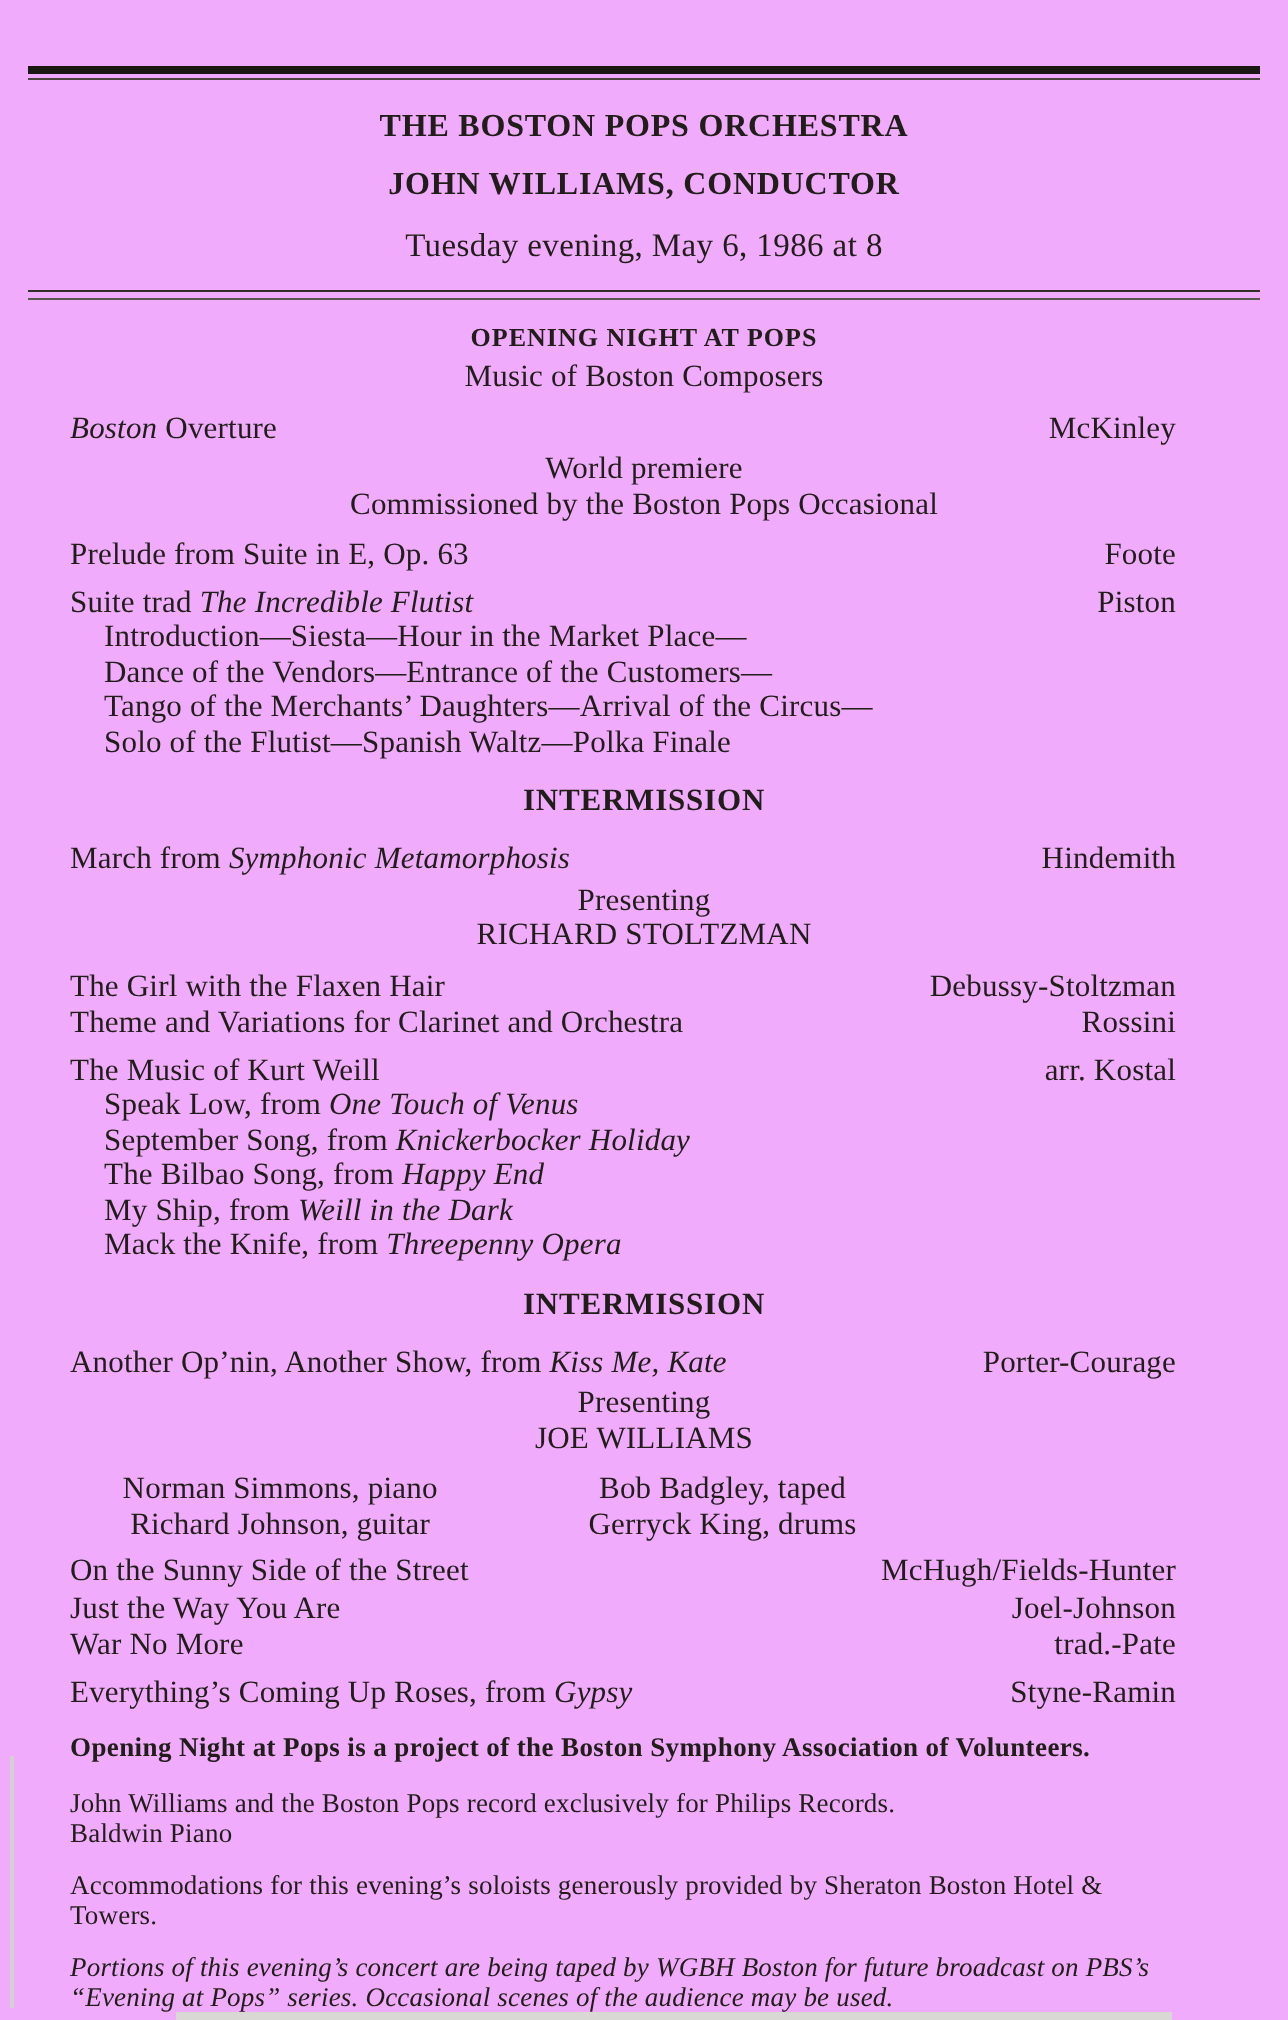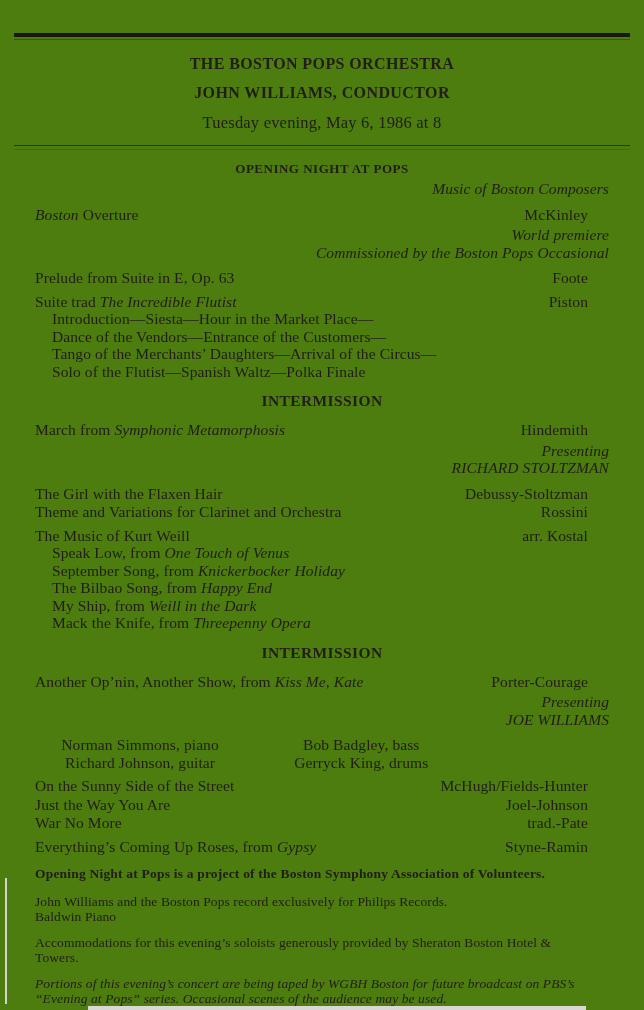--- a/index.html
+++ b/index.html
@@ -1,37 +1,37 @@
 <!DOCTYPE html>
 <html><head>
 <meta charset="utf-8">
 <style>
   html,body{margin:0;padding:0;background:#ffffff;}
   body{width:644px;height:1010px;}
   .page{
     position:relative;box-sizing:border-box;width:644px;height:1010px;
     padding:33px 56px 0 35px;overflow:hidden;
-    background:#4d7c0f;color:#211d18;
+    background:#f0abfc;color:#211d18;
     font-family:"Liberation Serif","DejaVu Serif",serif;
     font-size:15.5px;letter-spacing:0.1px;
   }
   
   .rule-wrap{margin-left:-21px;margin-right:-42px;}
   .rule-thick{height:4px;background:#1b1712;}
   .rule-thin{height:1px;background:#4a443c;margin-top:2px;}
   .rule-d1{height:1px;background:#332e27;}
   .rule-d2{height:1px;background:#5a544b;margin-top:3px;}
   .double-rule{margin-top:12px;}
   
   .masthead{text-align:center;margin-top:15px;margin-right:-21px;}
   .mast-line{font-size:16px;font-weight:bold;letter-spacing:0.4px;margin-bottom:11px;}
   .mast-date{font-size:16.5px;font-weight:normal;letter-spacing:0.2px;margin-bottom:9px;}
   
   .concert-title{text-align:center;font-weight:bold;font-size:13px;letter-spacing:0.5px;margin:11px -21px 0 0;}
-  .centerblock{text-align:right;margin:3px -21px 8px 0;line-height:17.5px;font-style:italic;}
+  .centerblock{text-align:center;margin:3px -21px 8px 0;line-height:17.5px;}
   .cline{}
   .iheading{text-align:center;font-weight:bold;letter-spacing:0.4px;margin:12px -21px 11px 0;}
   .work{display:flex;justify-content:space-between;align-items:center;margin-top:6px;line-height:17.5px;font-family:Liberation Serif, serif;}
   .work.tight{margin-top:1px;}
   .wtitle{}
   .composer{text-align:right;white-space:nowrap;padding-left:14px;}
   .movements{padding-left:17px;line-height:17.5px;}
   .mline{}
   .it{font-style:italic;}
   .musicians{display:grid;grid-template-columns:38% 42% auto;margin:3px 0 5px 0;line-height:17.5px;}
@@ -131,21 +131,21 @@
       <div class="centerblock">
         <div class="cline"><span>Presenting</span></div>
         <div class="cline"><span>JOE WILLIAMS</span></div>
       </div>
       <div class="musicians">
         <div class="mcol">
           <div>Norman Simmons, piano</div>
           <div>Richard Johnson, guitar</div>
         </div>
         <div class="mcol">
-          <div>Bob Badgley, bass</div>
+          <div>Bob Badgley, taped</div>
           <div>Gerryck King, drums</div>
         </div>
       </div>
       <div class="work">
         <div class="wtitle"><span>On the Sunny Side of the Street</span></div>
         <div class="composer">McHugh/Fields-Hunter</div>
       </div>
       <div class="work tight">
         <div class="wtitle"><span>Just the Way You Are</span></div>
         <div class="composer">Joel-Johnson</div>

